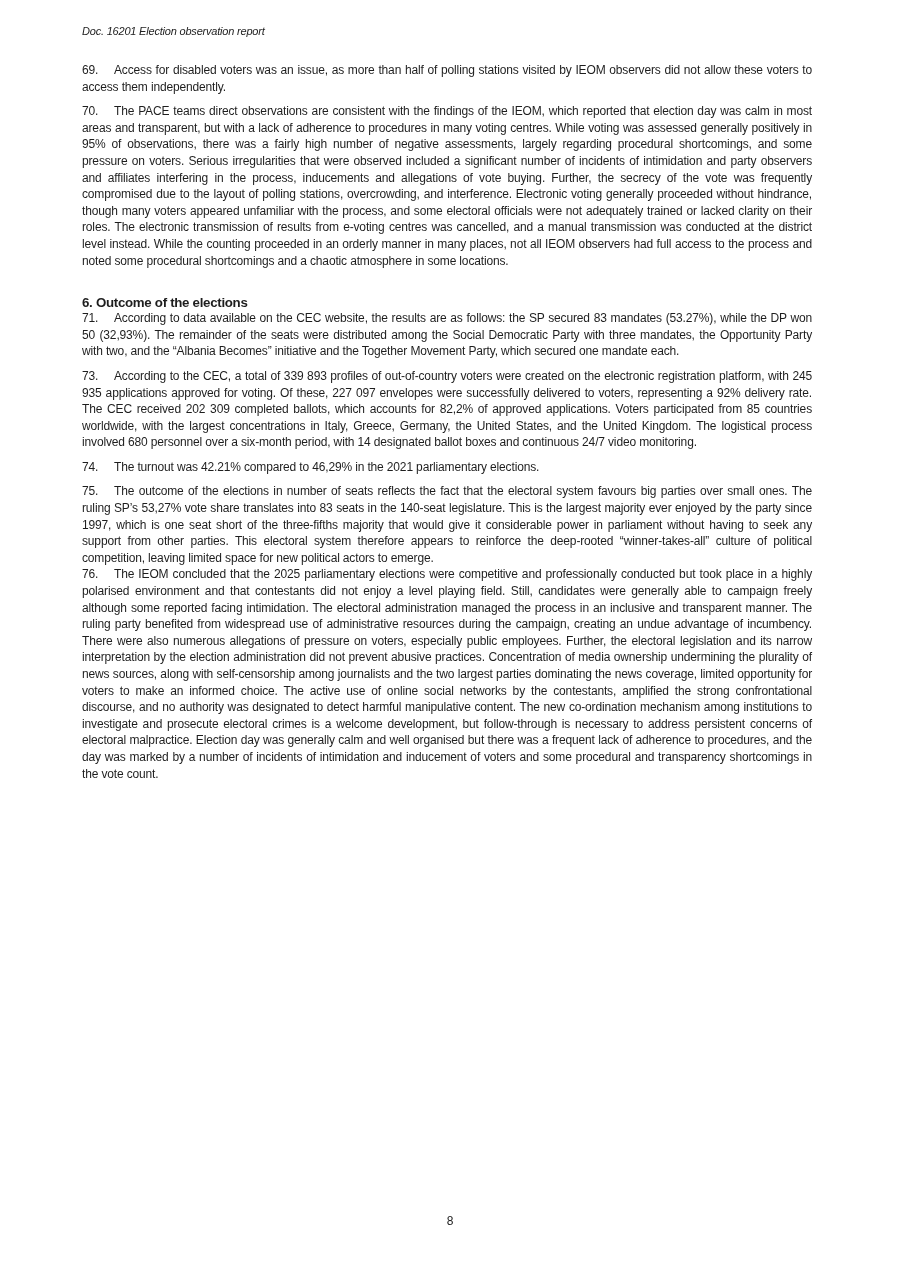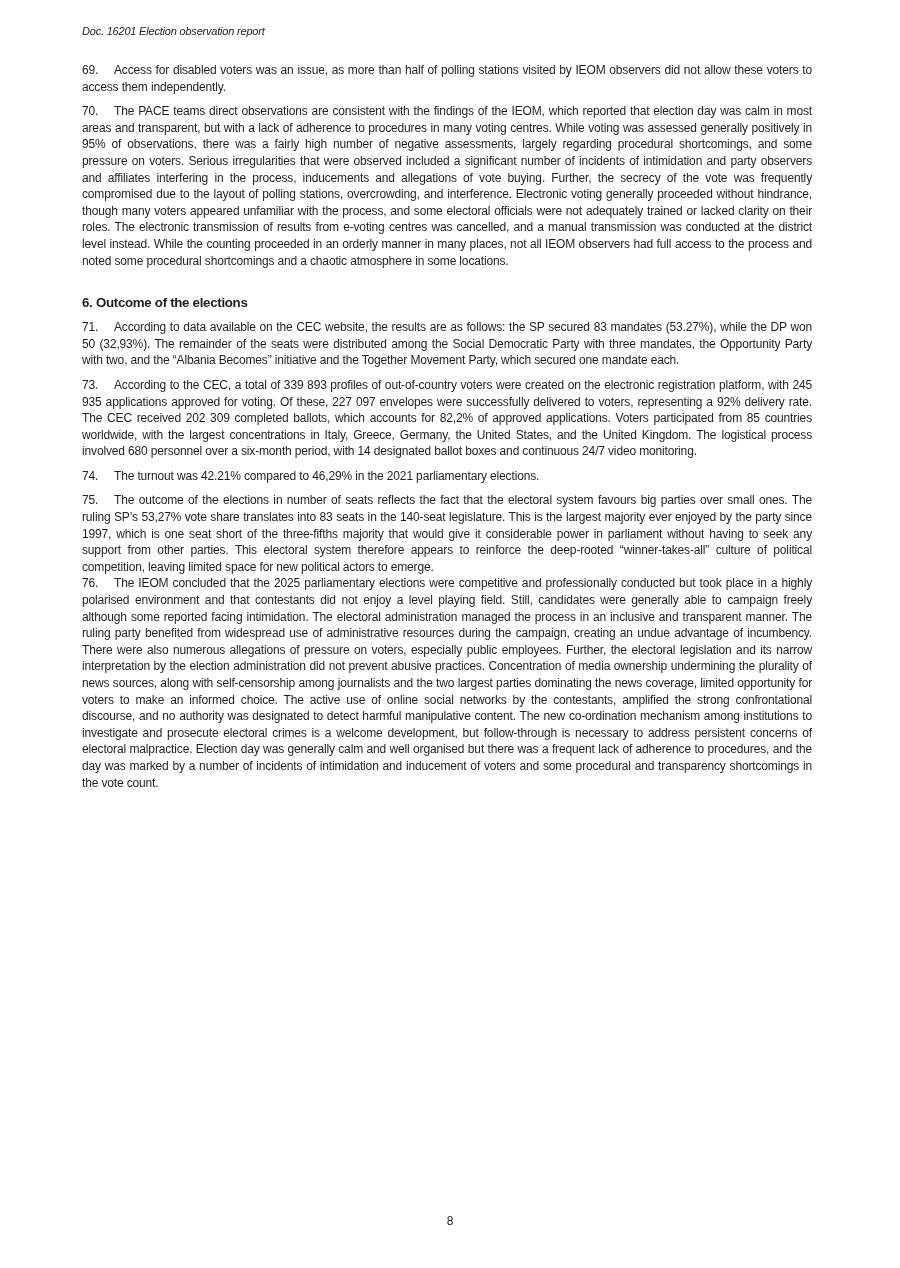--- a/index.html
+++ b/index.html
@@ -53,21 +53,21 @@
       position: absolute;
       left: 0;
       width: 900px;
       top: 1214px;
       text-align: center;
       font-size: 12px;
       color: #222;
     }
     #p69 { margin-bottom: 8px; }
     #p70 { margin-bottom: 8px; }
-    #h6 { margin-top: 26px; margin-bottom: 9px; }
+    #h6 { margin-top: 26px; }
     #p75 { margin-bottom: 0; }
     #h7 { margin-top: 26px; margin-bottom: 9px; }
   </style>
 </head>
 <body>
 
 <div class="page-header">Doc. 16201 Election observation report</div>
 
 <div class="content">
 

